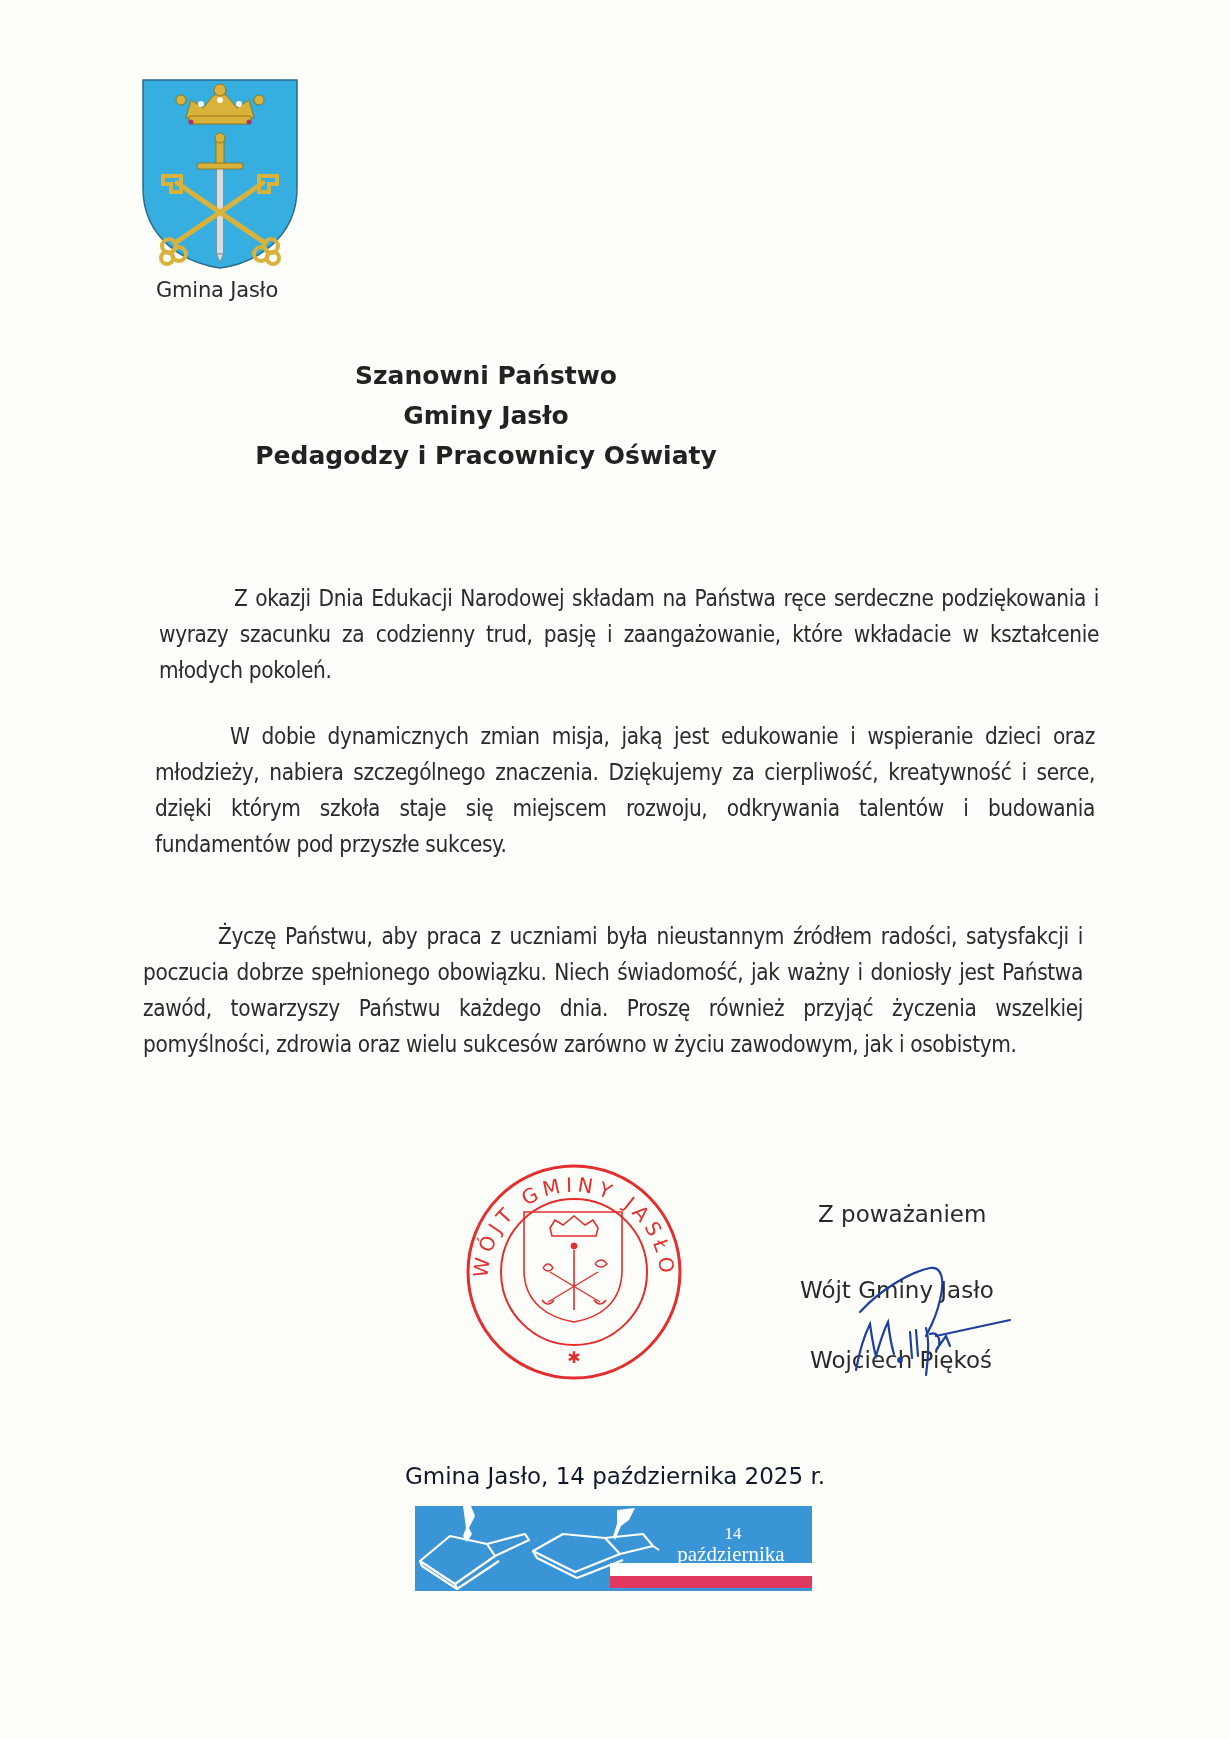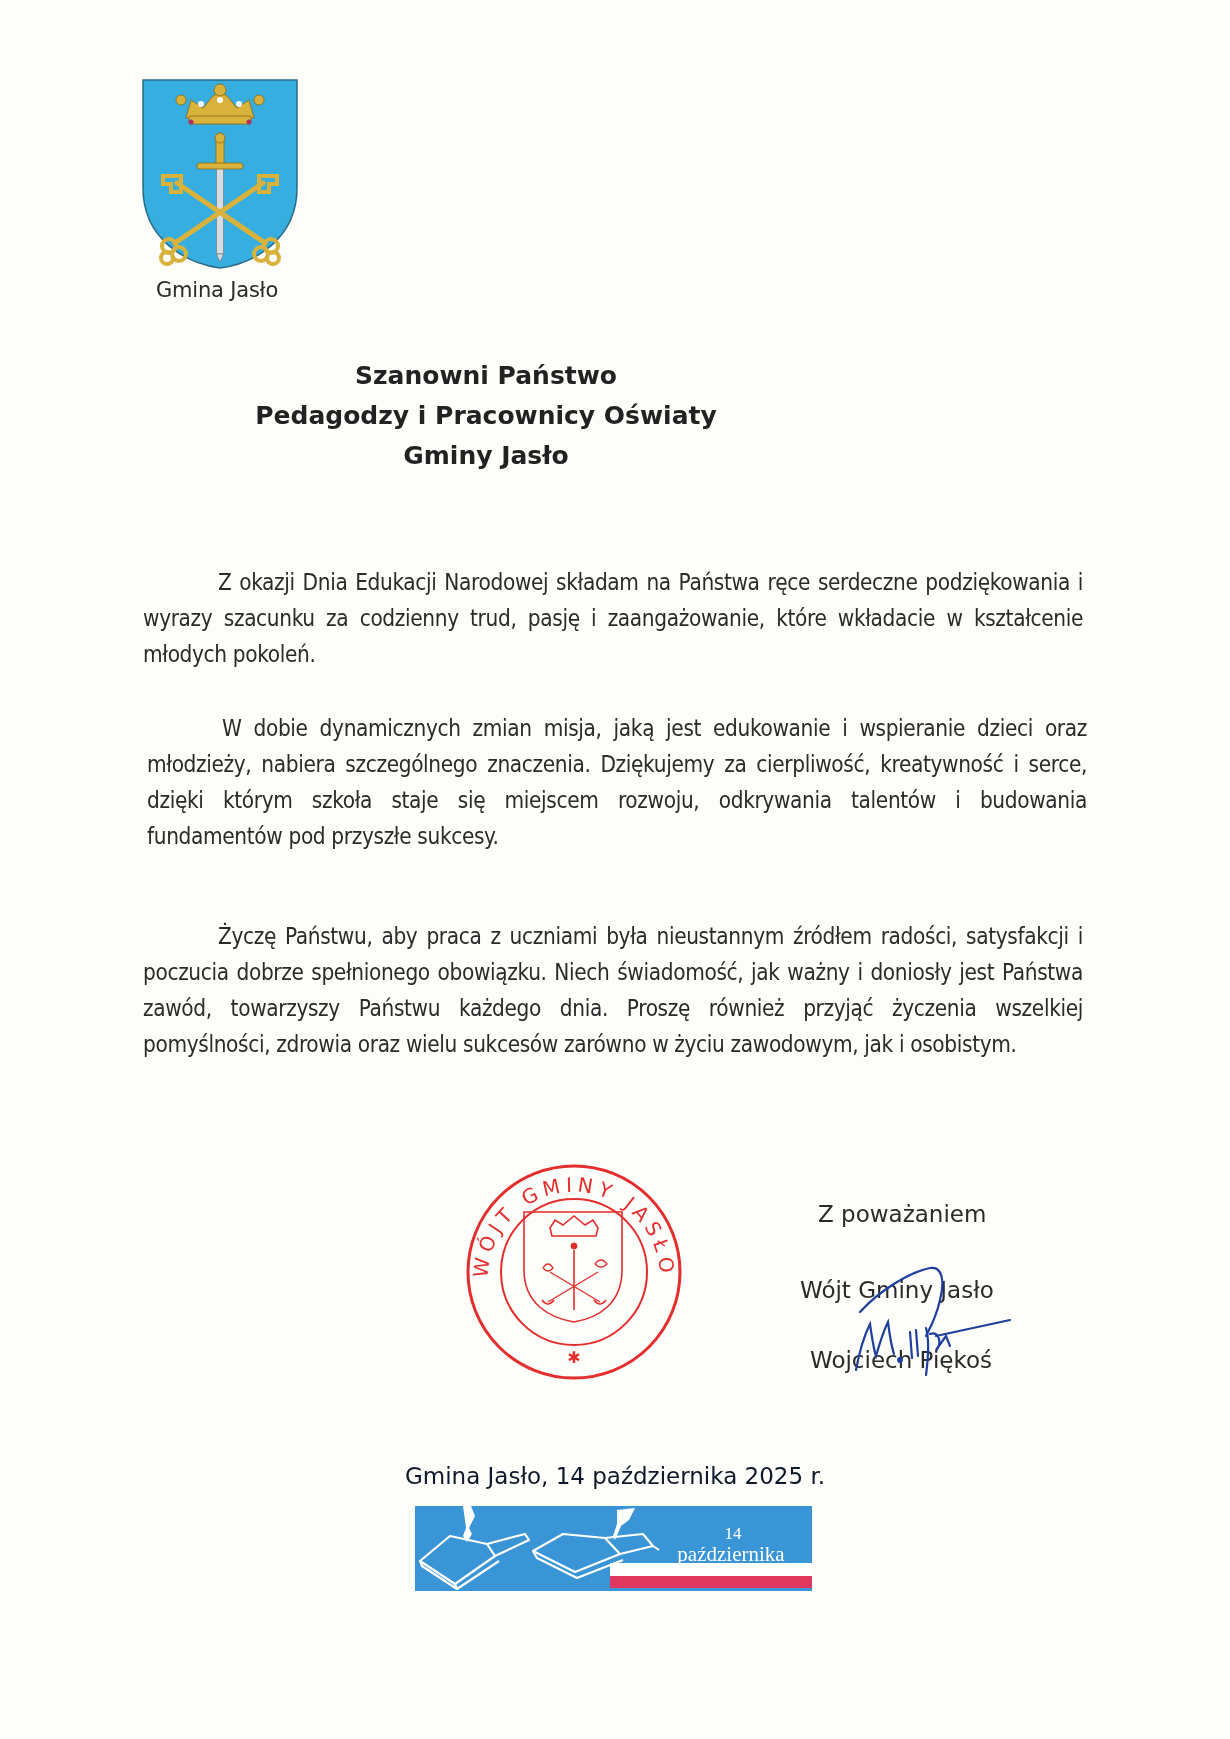--- a/index.html
+++ b/index.html
@@ -70,26 +70,26 @@
       <circle cx="26" cy="180" r="6"></circle>
     <circle cx="130" cy="168" r="7"></circle>
       <circle cx="120" cy="176" r="7"></circle>
       <circle cx="132" cy="180" r="6"></circle>
   </g>
 </svg>
 <div id="coat-label" class="abs">Gmina Jasło</div>
 
 <div id="heading" class="abs">
   <div>Szanowni Państwo</div>
+  <div>Gminy Jasło</div>
   <div>Pedagodzy i Pracownicy Oświaty</div>
-  <div>Gminy Jasło</div>
 </div>
 
-<p id="p1" class="para" style="margin:0">Z okazji Dnia Edukacji Narodowej składam na Państwa ręce serdeczne podziękowania i wyrazy szacunku za codzienny trud, pasję i zaangażowanie, które wkładacie w kształcenie młodych pokoleń.</p>
-<p id="p2" class="para" style="margin:4px">W dobie dynamicznych zmian misja, jaką jest edukowanie i wspieranie dzieci oraz młodzieży, nabiera szczególnego znaczenia. Dziękujemy za cierpliwość, kreatywność i serce, dzięki którym szkoła staje się miejscem rozwoju, odkrywania talentów i budowania fundamentów pod przyszłe sukcesy.</p>
+<p id="p1" class="para" style="margin:16px">Z okazji Dnia Edukacji Narodowej składam na Państwa ręce serdeczne podziękowania i wyrazy szacunku za codzienny trud, pasję i zaangażowanie, które wkładacie w kształcenie młodych pokoleń.</p>
+<p id="p2" class="para" style="margin:12px">W dobie dynamicznych zmian misja, jaką jest edukowanie i wspieranie dzieci oraz młodzieży, nabiera szczególnego znaczenia. Dziękujemy za cierpliwość, kreatywność i serce, dzięki którym szkoła staje się miejscem rozwoju, odkrywania talentów i budowania fundamentów pod przyszłe sukcesy.</p>
 <p id="p3" class="para" style="margin:0">Życzę Państwu, aby praca z uczniami była nieustannym źródłem radości, satysfakcji i poczucia dobrze spełnionego obowiązku. Niech świadomość, jak ważny i doniosły jest Państwa zawód, towarzyszy Państwu każdego dnia. Proszę również przyjąć życzenia wszelkiej pomyślności, zdrowia oraz wielu sukcesów zarówno w życiu zawodowym, jak i osobistym.</p>
 
 <svg id="stamp" class="abs" viewBox="0 0 232 232">
   <defs>
     <path id="stamp-arc" d="M 40 160 A 86 86 0 1 1 192 160"></path>
   </defs>
   <g fill="none" stroke="#e42d2d">
     <circle cx="116" cy="114" r="106" stroke-width="3"></circle>
     <circle cx="116" cy="114" r="73" stroke-width="2"></circle>
     <path d="M66 54 H164 V112 C164 146 140 160 116 164 C92 160 66 146 66 112 Z" stroke-width="1.6"></path>

